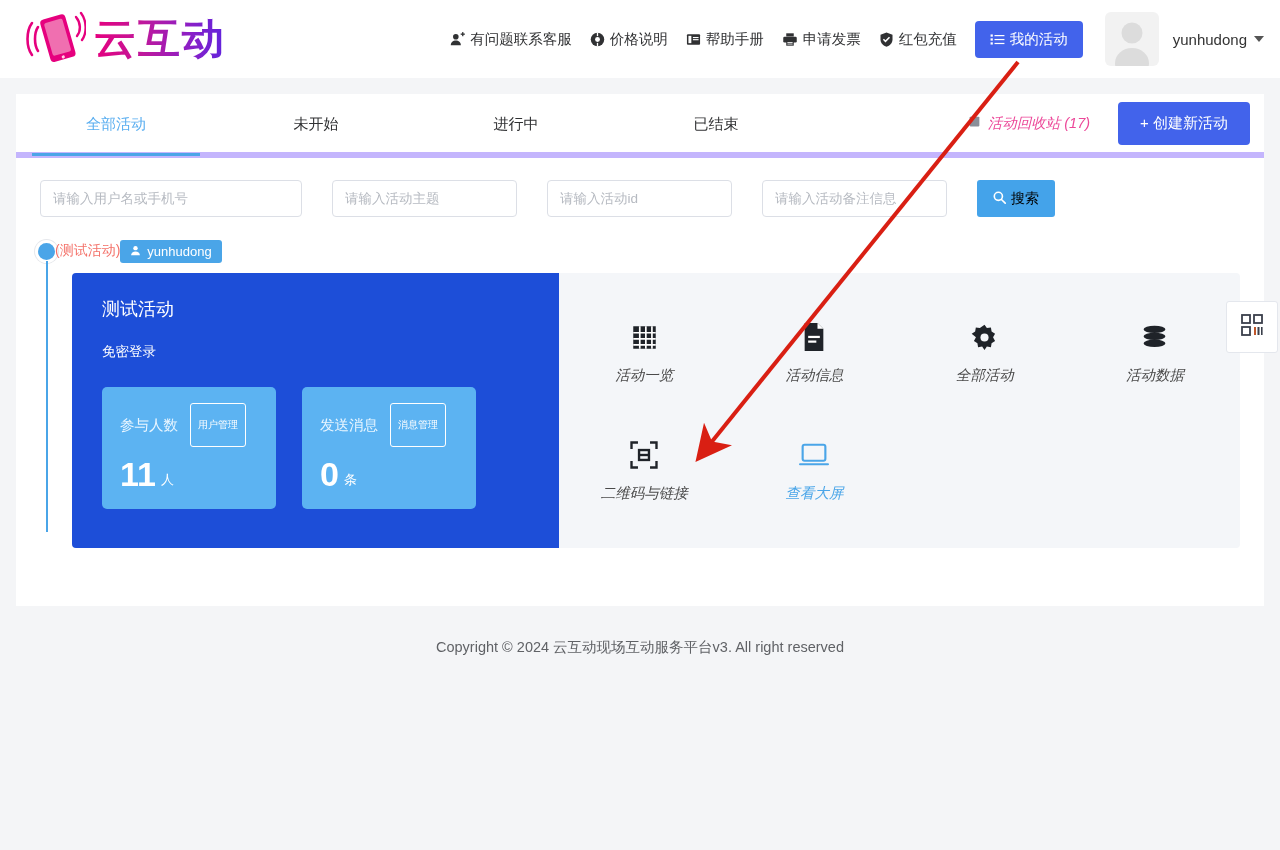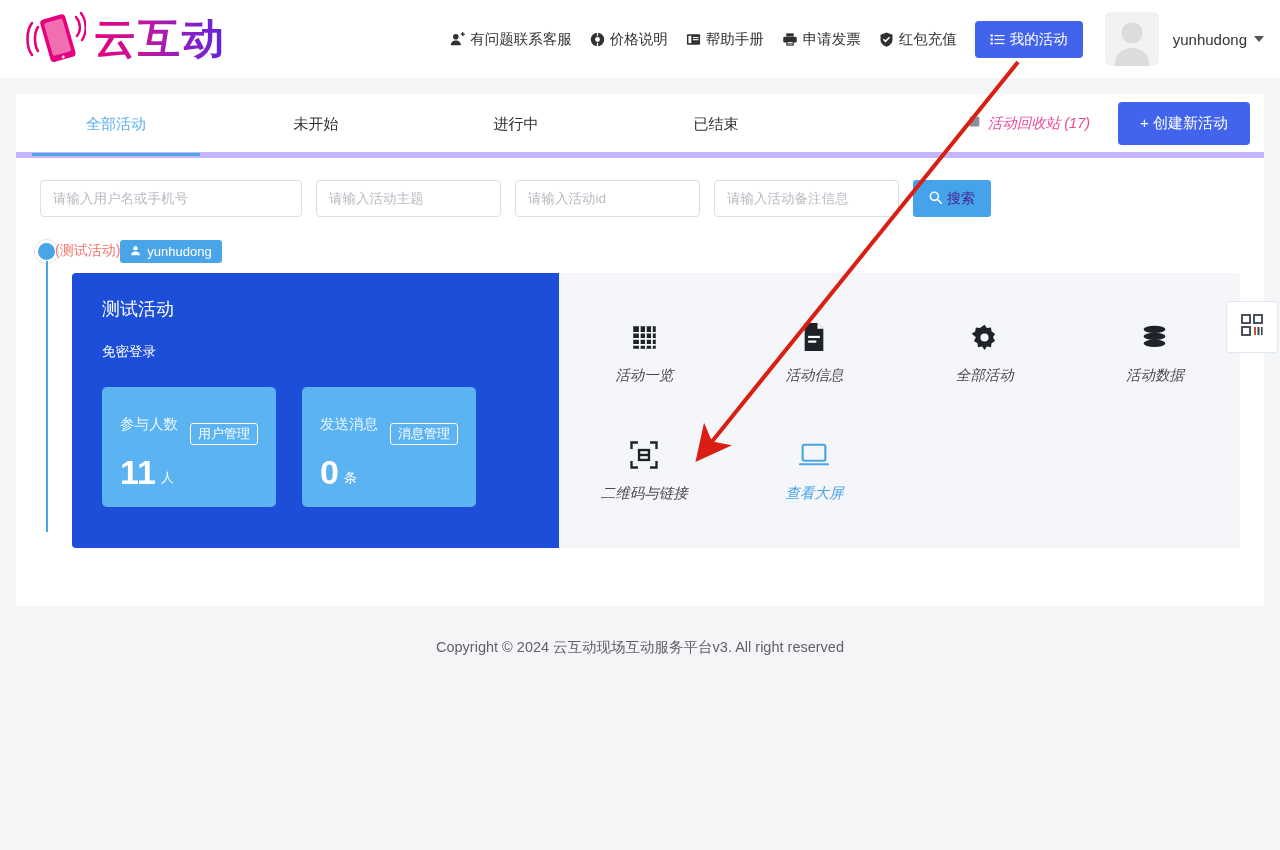--- a/index.html
+++ b/index.html
@@ -135,42 +135,42 @@
     cursor: pointer;
     white-space: nowrap;
     font-family: inherit;
   }
 
   
   .search-row {
     display: flex;
     align-items: center;
     padding: 22px 24px 0 24px;
-    gap: 14px;
+    gap: 30px;
   }
   .inp {
     height: 37px;
     border: 1px solid #dcdfe6;
     border-radius: 4px;
     padding: 0 12px;
     font-size: 13.5px;
     color: #303133;
     font-family: inherit;
     background: #fff;
     outline: none;
   }
   .inp::placeholder { color: #b6bac1; }
   .inp.w1 { width: 262px; }
   .inp.w2 { width: 185px; }
   .inp.w3 { width: 185px; }
   .inp.w4 { width: 185px; }
   .btn-search {
     background: #44a3ea;
     border: none;
-    color: #4c1d95;
+    color: #000000;
     height: 37px;
     width: 78px;
     border-radius: 3px;
     font-size: 14px;
     display: flex; align-items: center; justify-content: center; gap: 5px;
     cursor: pointer;
     font-family: inherit;
   }
 
   
@@ -251,28 +251,27 @@
     border-radius: 5px;
     padding: 16px 18px 18px 18px;
   }
   .stat-head {
     display: flex; align-items: center; gap: 12px;
     font-size: 14.5px; color: #eaf6ff;
   }
   .stat-btn {
     border: 1px solid #ffffff;
     border-radius: 3px;
-    font-size: 13px;
-    padding: 1px 7px;
+    font-size: 10px;
+    padding: 14px 7px;
     color: #fff;
     cursor: pointer;
     background: transparent;
     font-family: inherit;
     white-space: nowrap;
-    margin-top: 20px;
   }
   .stat-val { margin-top: 10px; display: flex; align-items: flex-end; }
   .stat-num { font-size: 34px; font-weight: bold; line-height: 1; }
   .stat-unit { font-size: 13px; margin-left: 5px; margin-bottom: 2px; }
 
   .grid-panel {
     flex: 1;
     background: #f4f6f9;
     border-radius: 0 4px 4px 0;
     display: grid;

